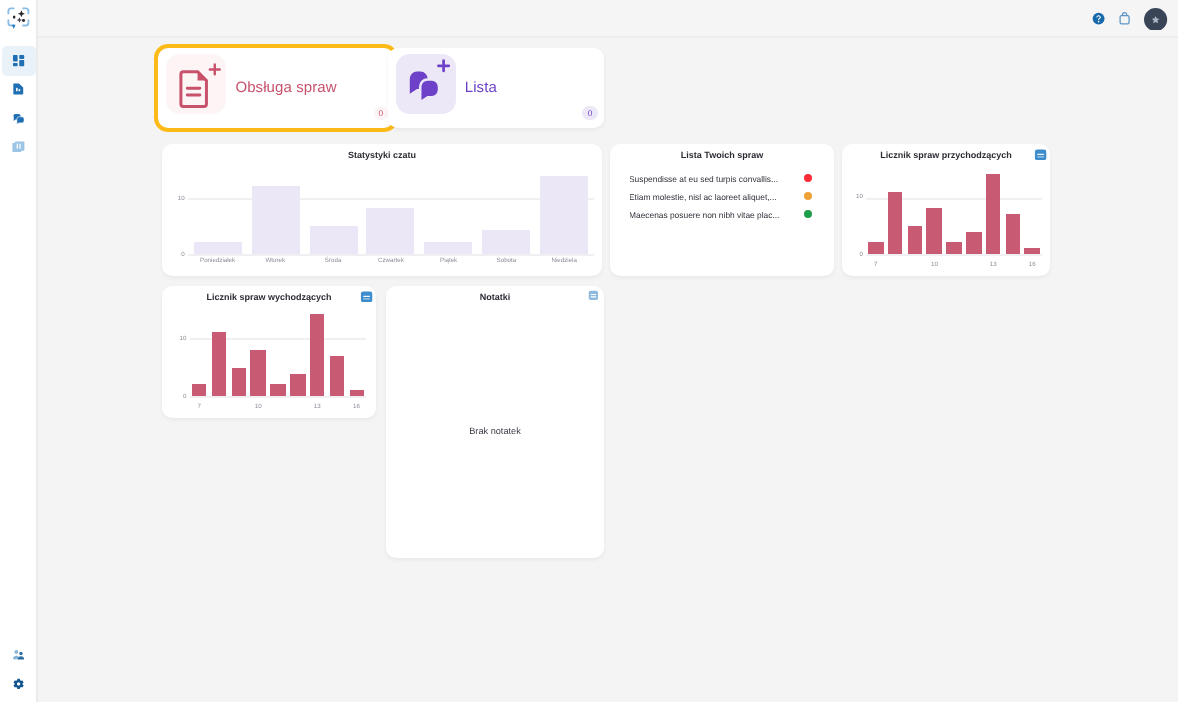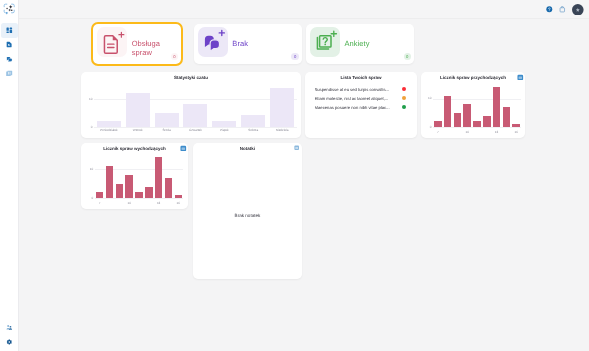--- a/index.html
+++ b/index.html
@@ -133,55 +133,42 @@
       <path d="M6.8 6.1V4.3a3.2 3.2 0 0 1 6.4 0v1.8" fill="none" stroke="#5d94c4" stroke-width="1.9"></path>
       </svg></span>
     <span class="avatar">
       <svg width="11.6" height="11.6" viewBox="0 0 24 24">
             <circle cx="12" cy="12" r="12" fill="#394456"></circle>
       <path d="M12 8.2l1.2 2.6 2.8.3-2.1 1.9.6 2.8-2.5-1.4-2.5 1.4.6-2.8-2.1-1.9 2.8-.3z" fill="#aeb7c4"></path>
       </svg></span>
   </div>
 </div>
 <div id="main">
-  <div class="card qa sel" style="left:74px;top:5.0px;width:88px;height:39.5px">
+  <div class="card qa sel" style="left:60px;top:5.0px;width:118px;height:39.5px">
     <div class="qa-ico" style="background:#fcf4f5">
           <svg width="31" height="31" viewBox="0 0 31 31">
    <path d="M9 8.6h7.3l4.6 4.6v12.1a1.3 1.3 0 0 1-1.3 1.3H9a1.3 1.3 0 0 1-1.3-1.3V9.9A1.3 1.3 0 0 1 9 8.6z" fill="none" stroke="#c8516c" stroke-width="1.55" stroke-linejoin="round"></path>
    <path d="M16.3 8.6v4.6h4.6z" fill="#c8516c"></path>
    <path d="M11 17.2h6.5M11 20.7h6.5" stroke="#c8516c" stroke-width="1.5" stroke-linecap="round"></path>
    <path d="M25.2 4.9v5.1M22.65 7.45h5.1" stroke="#c8516c" stroke-width="1.25" stroke-linecap="round"></path>
  </svg>
         </div>
     <div class="qa-lbl" style="color:#c8516c">Obsługa spraw</div>
     <div class="qa-cnt" style="background:#fcf4f5;color:#c8516c">0</div>
   </div>
   <div class="card qa" style="left:174.68px;top:5.0px;width:107.97px;height:39.5px">
     <div class="qa-ico" style="background:#ece8f7">
           <svg width="30" height="30" viewBox="0 0 30 30">
    <path d="M6.9 12.3a3.5 3.5 0 0 1 3.5-3.5h1.9a3.5 3.5 0 0 1 3.5 3.5v1.7a3.5 3.5 0 0 1-3.5 3.5h-1.8l-3.6 2.4z" fill="#6d42c8"></path>
    <path d="M12.1 16.4a3.6 3.6 0 0 1 3.6-3.6h2.2a3.6 3.6 0 0 1 3.6 3.6v1.6a3.6 3.6 0 0 1-3.6 3.6h-2l-3.8 2.6z" fill="#6d42c8" stroke="#ece8f7" stroke-width="1.25"></path>
    <path d="M23.8 3.3v5.2M21.2 5.9h5.2" stroke="#6d42c8" stroke-width="1.35" stroke-linecap="round"></path>
  </svg>
         </div>
-    <div class="qa-lbl" style="color:#6d42c8">Brak</div>
+    <div class="qa-lbl" style="color:#6d42c8">Lista</div>
     <div class="qa-cnt" style="background:#ece8f7;color:#6d42c8">0</div>
-  </div>
-  <div class="card qa" style="left:286.85px;top:5.0px;width:107.97px;height:39.5px">
-    <div class="qa-ico" style="background:#e3f1e6">
-          <svg width="30" height="30" viewBox="0 0 30 30">
-   <path d="M7.4 10.6v11.5h11.2" fill="none" stroke="#4caf50" stroke-width="1.5" stroke-linecap="round" stroke-linejoin="round"></path>
-   <rect x="9.6" y="8.7" width="11.4" height="11.4" rx="0.8" fill="none" stroke="#4caf50" stroke-width="1.5"></rect>
-   <path d="M13.2 12.1a2.1 2.1 0 0 1 4.1.5c0 1.35-1.85 1.6-2.05 2.9" fill="none" stroke="#4caf50" stroke-width="1.45" stroke-linecap="round"></path>
-   <circle cx="15.2" cy="17.4" r=".85" fill="#4caf50"></circle>
-   <path d="M23.8 4.1v5.3M21.15 6.75h5.3" stroke="#4caf50" stroke-width="1.35" stroke-linecap="round"></path>
- </svg>
-        </div>
-    <div class="qa-lbl" style="color:#4caf50">Ankiety</div>
-    <div class="qa-cnt" style="background:#e3f1e6;color:#4caf50">0</div>
   </div>
   <div class="card" style="left:62px;top:53px;width:220px;height:66px">
     <div class="ctitle">Statystyki czatu</div>
     <div class="plot" style="left:13.36px;top:12.9px;width:202.18px;height:41.7px">
       <div class="gridline" style="left:0;top:42.00px;width:202.18px"></div>
       <div class="ylbl" style="left:-9px;top:40.00px;width:7px">0</div>
       <div class="gridline" style="left:0;top:14.00px;width:202.18px"></div>
       <div class="ylbl" style="left:-9px;top:12.00px;width:7px">10</div>
       <div class="bar" style="left:2.44px;width:24.0px;height:5.56px;background:#ece7f7"></div>
       <div class="bar" style="left:31.32px;width:24.0px;height:33.36px;background:#ece7f7"></div>

